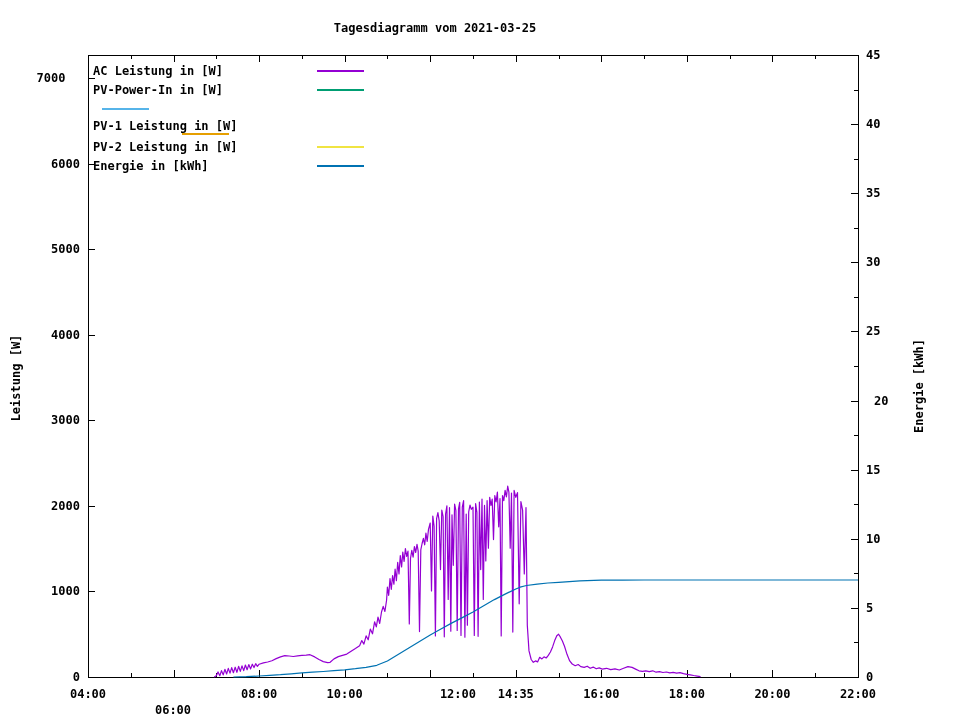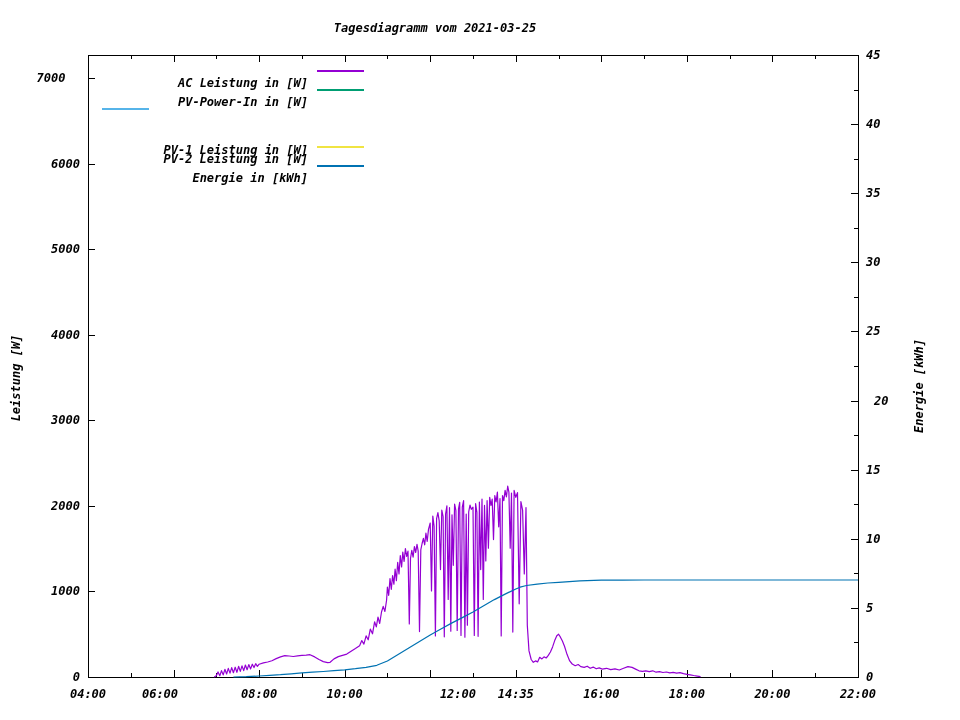--- a/index.html
+++ b/index.html
@@ -1,46 +1,46 @@
 <!DOCTYPE html>
 <html><head>
 <meta charset="utf-8">
 <style>
   html,body{margin:0;padding:0;background:#ffffff;}
   #canvas{
     position:relative;width:960px;height:720px;background:#ffffff;overflow:hidden;
     font-family:"DejaVu Sans Mono", "Liberation Mono", monospace;
-    font-weight:bold;font-size:12px;color:#000;font-style:italic;
+    font-weight:bold;font-size:12px;color:#000;
   }
   #plot-svg{position:absolute;left:0;top:0;}
   .title{position:absolute;top:21px;left:435px;transform:translateX(-50%);white-space:nowrap;}
   .rot{position:absolute;width:220px;height:16px;line-height:16px;text-align:center;transform:rotate(-90deg);white-space:nowrap;}
   .xtl{position:absolute;top:687px;width:64px;text-align:center;}
   .ytl{position:absolute;left:22px;width:58px;height:14px;line-height:14px;text-align:right;}
   .y2tl{position:absolute;left:866px;height:14px;line-height:14px;text-align:left;}
   .legend-row{position:absolute;left:93px;display:flex;align-items:center;height:19px;}
-  .legend-label{display:inline-block;width:215px;text-align:right;white-space:nowrap;margin-top:24px;}
+  .legend-label{display:inline-block;width:215px;text-align:left;white-space:nowrap;}
   .legend-swatch{display:inline-block;width:47px;height:2px;margin-left:9px;}
 </style>
 </head>
 <body>
 
 <div id="canvas">
   <svg id="plot-svg" width="960" height="720">
       <rect x="88.5" y="55.5" width="770" height="622" fill="none" stroke="#000" stroke-width="1" shape-rendering="crispEdges"></rect>
       <path d="M88.5 677V670M88.5 55V62M131.27777777777777 677V673M131.27777777777777 55V59M174.05555555555554 677V670M174.05555555555554 55V62M216.83333333333334 677V673M216.83333333333334 55V59M259.6111111111111 677V670M259.6111111111111 55V62M302.3888888888889 677V673M302.3888888888889 55V59M345.1666666666667 677V670M345.1666666666667 55V62M387.94444444444446 677V673M387.94444444444446 55V59M430.72222222222223 677V670M430.72222222222223 55V62M473.5 677V673M473.5 55V59M516.2777777777778 677V670M516.2777777777778 55V62M559.0555555555555 677V673M559.0555555555555 55V59M601.8333333333334 677V670M601.8333333333334 55V62M644.6111111111111 677V673M644.6111111111111 55V59M687.3888888888889 677V670M687.3888888888889 55V62M730.1666666666666 677V673M730.1666666666666 55V59M772.9444444444445 677V670M772.9444444444445 55V62M815.7222222222222 677V673M815.7222222222222 55V59M858.5 677V670M858.5 55V62M88 677.5H95M88 591.9193725921849H95M88 506.3387451843698H95M88 420.75811777655474H95M88 335.17749036873965H95M88 249.59686296092462H95M88 164.01623555310948H95M88 78.4356081452944H95M858 677.5H851M858 642.9444444444445H854M858 608.3888888888889H851M858 573.8333333333334H854M858 539.2777777777778H851M858 504.72222222222223H854M858 470.16666666666663H851M858 435.6111111111111H854M858 401.05555555555554H851M858 366.5H854M858 331.94444444444446H851M858 297.3888888888889H854M858 262.8333333333333H851M858 228.27777777777777H854M858 193.72222222222223H851M858 159.16666666666663H854M858 124.61111111111109H851M858 90.05555555555554H854M858 55.5H851" stroke="#000" fill="none" stroke-width="1" shape-rendering="crispEdges"></path>
       <polyline points="214.2,677.0 216.3,675.7 218.0,671.9 219.8,675.7 221.5,670.6 223.2,674.9 224.9,669.3 226.6,674.0 228.3,668.4 230.0,673.1 231.7,667.6 233.4,672.7 235.2,667.2 236.9,672.3 238.6,666.3 240.3,671.4 242.0,665.9 243.7,670.6 245.4,665.0 247.1,669.7 248.8,664.6 250.6,668.9 252.3,664.2 254.0,667.6 255.7,663.7 257.4,666.3 259.1,664.2 263.4,662.9 267.7,662.0 271.9,660.7 276.2,658.6 280.5,656.9 284.8,655.6 289.1,656.0 293.3,656.5 297.6,655.8 301.9,655.4 306.2,655.1 310.0,654.7 314.7,656.9 319.0,659.5 323.3,661.6 327.6,662.6 330.1,662.3 334.0,658.9 338.3,656.6 342.5,655.4 346.8,654.1 351.1,651.3 355.4,648.6 359.6,645.8 361.8,640.6 363.9,644.1 366.1,635.9 368.2,639.8 370.3,629.1 372.5,633.8 374.6,621.8 376.3,626.9 378.0,617.1 379.7,623.5 381.5,612.0 383.2,606.4 384.9,611.5 386.6,600.0 387.4,587.1 388.7,595.3 390.0,578.6 391.3,589.3 392.6,575.6 393.9,584.1 395.1,569.2 396.4,580.7 397.7,562.3 399.0,573.9 400.3,555.5 401.6,567.0 402.8,552.1 404.1,561.5 405.4,548.6 406.7,556.3 408.0,551.2 409.3,623.9 410.5,558.5 411.8,550.3 413.1,557.2 414.4,546.5 415.7,552.5 417.0,544.4 418.2,551.2 419.5,631.6 420.8,549.9 422.1,543.5 423.4,538.4 424.7,544.8 425.9,533.2 427.2,541.4 428.5,529.4 430.2,523.0 431.5,591.0 432.8,516.1 434.1,526.4 435.4,635.9 436.6,518.7 437.9,512.7 439.2,520.8 440.5,569.6 441.8,510.1 443.1,516.5 444.3,636.8 445.6,514.0 446.9,505.8 448.2,599.5 449.5,507.6 450.8,631.2 452.0,514.8 453.3,565.3 454.6,504.1 455.9,510.5 457.2,630.4 458.5,508.8 459.7,502.4 461.0,635.5 462.3,507.1 463.6,500.7 464.9,637.2 466.2,514.0 467.4,625.2 468.7,511.8 470.0,505.0 471.3,509.3 473.0,507.1 474.3,635.5 475.6,503.7 476.9,512.3 478.1,636.3 479.4,502.0 480.7,569.6 482.0,499.0 483.3,599.5 484.5,505.4 485.8,561.0 487.1,500.7 488.4,548.2 489.7,497.3 491.0,505.4 492.2,499.0 493.5,539.6 494.8,495.6 496.1,502.0 497.4,492.1 498.7,526.8 500.0,498.6 501.2,635.9 502.5,495.6 503.8,500.7 505.1,490.4 506.4,496.9 507.7,486.2 508.9,492.1 510.2,548.2 511.5,493.0 512.8,632.1 514.1,490.4 515.8,497.3 517.5,492.6 519.2,603.8 520.9,501.6 522.6,510.1 524.3,573.9 526.0,507.6 527.3,625.2 529.0,650.9 531.2,659.5 533.3,662.3 535.5,660.9 537.6,661.9 539.7,657.3 541.9,658.9 544.0,656.8 546.2,658.0 548.3,655.4 550.4,652.0 552.6,646.9 554.7,640.6 556.8,635.8 558.6,634.2 560.3,636.9 562.4,641.1 564.5,646.2 567.1,654.6 569.7,660.9 572.2,664.0 575.2,665.7 578.2,664.5 580.8,666.6 584.2,667.4 587.2,666.2 590.2,668.3 593.2,667.1 596.2,668.8 599.2,667.9 602.2,669.1 606.5,668.3 610.7,669.6 615.0,668.8 619.3,670.0 623.6,668.3 627.9,666.6 632.1,667.4 635.6,669.1 639.0,670.8 642.4,671.4 645.8,670.8 649.2,671.7 652.7,670.8 656.1,672.2 659.5,671.7 662.9,672.5 666.4,672.0 669.8,672.9 673.2,672.4 676.6,673.2 680.0,672.7 683.5,673.6 686.9,674.3 690.3,674.8 693.7,675.5 697.2,676.1 700.6,676.7" fill="none" stroke="#9400d3" stroke-width="1.2" stroke-linejoin="round"></polyline>
       <polyline points="233.4,677.0 246.3,676.7 259.1,676.0 269.8,675.3 280.5,674.7 291.2,673.8 301.9,672.9 312.6,672.2 323.3,671.5 334.0,670.6 344.7,669.8 355.4,668.7 366.1,667.3 376.8,665.3 387.4,661.0 398.1,654.6 408.8,648.0 419.5,641.6 430.2,635.0 440.9,628.9 451.6,623.1 462.3,617.6 473.0,612.0 483.7,605.8 494.4,599.6 505.1,594.1 515.8,589.0 520.1,587.2 526.5,585.5 537.2,584.1 547.9,583.0 558.6,582.3 579.9,580.9 601.3,580.2 622.7,580.1 644.1,580.0 686.9,580.0 729.7,580.0 772.4,580.0 815.2,580.0 858.0,580.0" fill="none" stroke="#0072b2" stroke-width="1.2" stroke-linejoin="round"></polyline>
     </svg>
   <div class="title">Tagesdiagramm vom 2021-03-25</div>
   <div class="rot" style="left:-94px;top:370px;">Leistung [W]</div>
   <div class="rot" style="left:809px;top:378px;">Energie [kWh]</div>
   <div id="x-labels">
       <div class="xtl" style="left: 56px;">04:00</div>
-      <div class="xtl" style="left: 128px;">06:00</div>
+      <div class="xtl" style="left: 141px; margin-top: 16px;">06:00</div>
       <div class="xtl" style="left: 227.111px;">08:00</div>
       <div class="xtl" style="left: 312.667px;">10:00</div>
       <div class="xtl" style="left: 412px; text-align: right;">12:00</div>
       <div class="xtl" style="left: 483.778px;">14:35</div>
       <div class="xtl" style="left: 569.333px;">16:00</div>
       <div class="xtl" style="left: 654.889px;">18:00</div>
       <div class="xtl" style="left: 740.444px;">20:00</div>
       <div class="xtl" style="left: 826px;">22:00</div>
     </div>
   <div id="y-labels">

